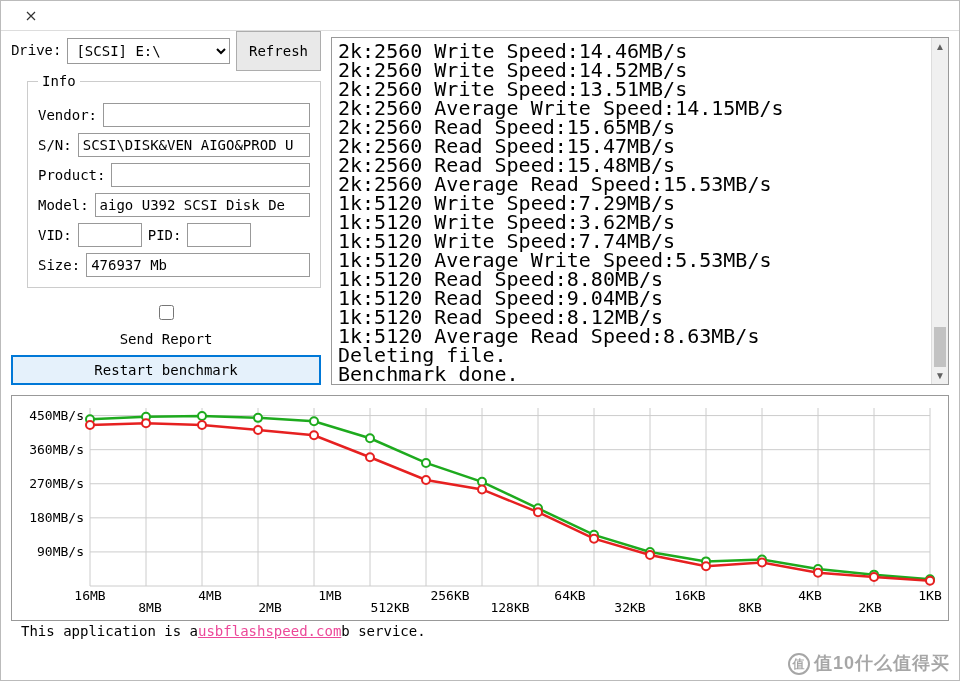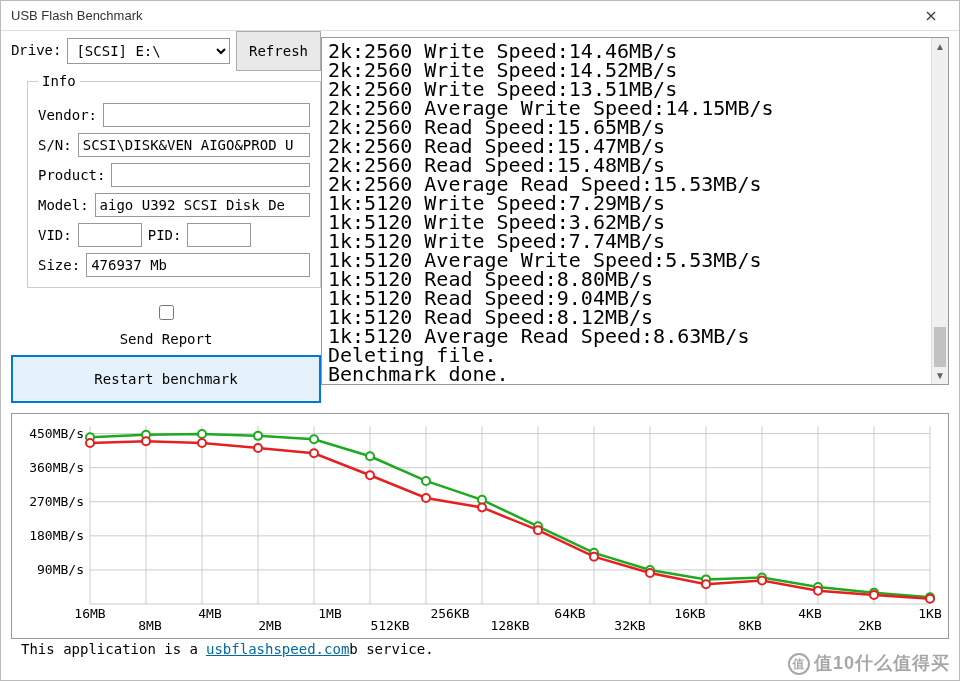--- a/index.html
+++ b/index.html
@@ -21,21 +21,21 @@
     font-size: 13px;
     color: #333;
   }
   .titlebar .title { flex: 1; }
   .titlebar .close {
     width: 40px; height: 30px;
     display: flex; align-items: center; justify-content: center;
     color: #333; font-size: 14px;
   }
   .client { flex: 1; padding: 6px 10px 2px 10px; display: flex; flex-direction: column; }
-  .toprow { display: flex; gap: 0; }
+  .toprow { display: flex; gap: 10px; }
   .leftcol { width: 310px; display: flex; flex-direction: column; }
   .driveRow { display: flex; align-items: center; gap: 6px; height: 28px; margin-bottom: 8px; }
   .lbl { font-family: "Consolas", "Courier New", monospace; font-size: 14px; color: #000; }
   select.drive {
     font-family: "Consolas", monospace; font-size: 14px;
     height: 26px; flex: 1; background: #fff; border: 1px solid #999;
     padding: 0 0 0 4px;
   }
   select.drive option { font-family: "Consolas", monospace; }
   .btn {
@@ -55,21 +55,21 @@
   .txt {
     height: 24px; flex: 1;
     border: 1px solid #999; background: #fff;
     font-family: "Consolas", monospace; font-size: 14px;
     padding: 0 4px;
   }
   .txt.short { flex: 0 0 64px; width: 64px; }
   .sendRow { display: flex; align-items: center; gap: 8px; padding: 4px 8px 8px 8px; font-family: "Consolas", monospace; font-size: 14px; flex-direction: column; }
   .chk { width: 15px; height: 15px; }
   .restart {
-    height: 48px; width: 100%;
+    height: 30px; width: 100%;
     border: 2px solid #0078d7;
     background: #e5f1fb;
     font-family: "Consolas", monospace; font-size: 14px;
     cursor: pointer;
   }
   .logbox {
     flex: 1; height: 348px;
     border: 1px solid #999; background: #fff;
     display: flex;
   }
@@ -105,41 +105,40 @@
   .grid line { stroke: #ccc; stroke-width: 1; }
   .series-read { stroke: #1eaa1e; stroke-width: 2.5; fill: none; }
   .series-write { stroke: #e62020; stroke-width: 2.5; fill: none; }
   .pt-read { fill: #fff; stroke: #1eaa1e; stroke-width: 2; }
   .pt-write { fill: #fff; stroke: #e62020; stroke-width: 2; }
   .footer {
     padding: 2px 10px 4px 10px;
     font-family: "Consolas", monospace; font-size: 14px;
     display: flex; align-items: center; gap: 0;
   }
-  .footer a { color: #0369a1; text-decoration: underline; margin-left: 8px; }
+  .footer a { color: #ec4899; text-decoration: underline; }
   .watermark {
     position: fixed;
     right: 10px; bottom: 6px;
     font-family: "SimHei","Microsoft YaHei",sans-serif;
     font-size: 18px; font-weight: bold;
     color: rgba(0,0,0,0.35);
     letter-spacing: 1px;
     pointer-events: none;
   }
   .watermark .circ {
     display:inline-block; width:22px; height:22px; border:2px solid rgba(0,0,0,0.35);
     border-radius:50%; vertical-align:middle; margin-right:4px; text-align:center; line-height:18px; font-size:12px;
   }
 </style>
 </head>
 <body>
 
 <div class="window">
   <div class="titlebar">
-    <span class="title">USB Flash Benchmark</span>
     <div class="close">
       <svg width="10" height="10" viewBox="0 0 10 10">
           <path d="M1 1 L9 9 M9 1 L1 9" stroke="currentColor" stroke-width="1.2"></path>
         </svg>
     </div>
   </div>
 
   <div class="client">
     <div class="toprow">
       <div class="leftcol">

